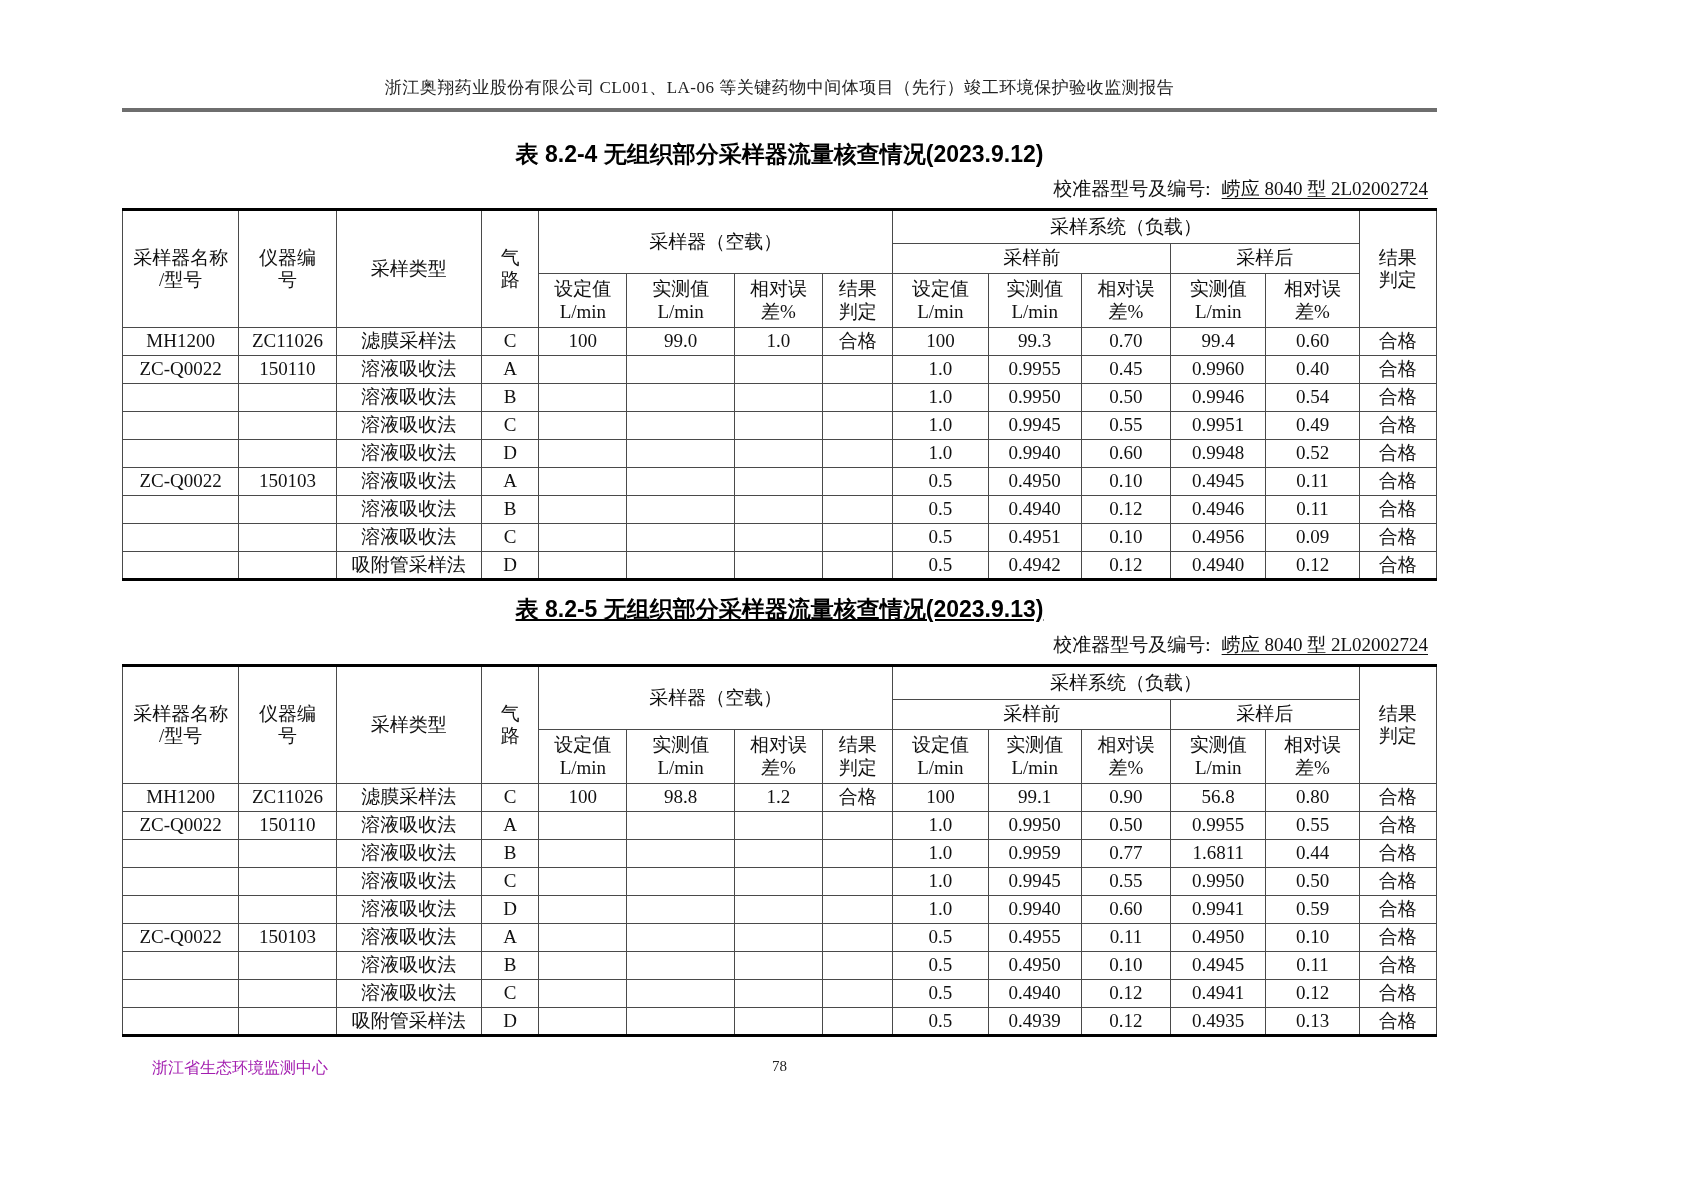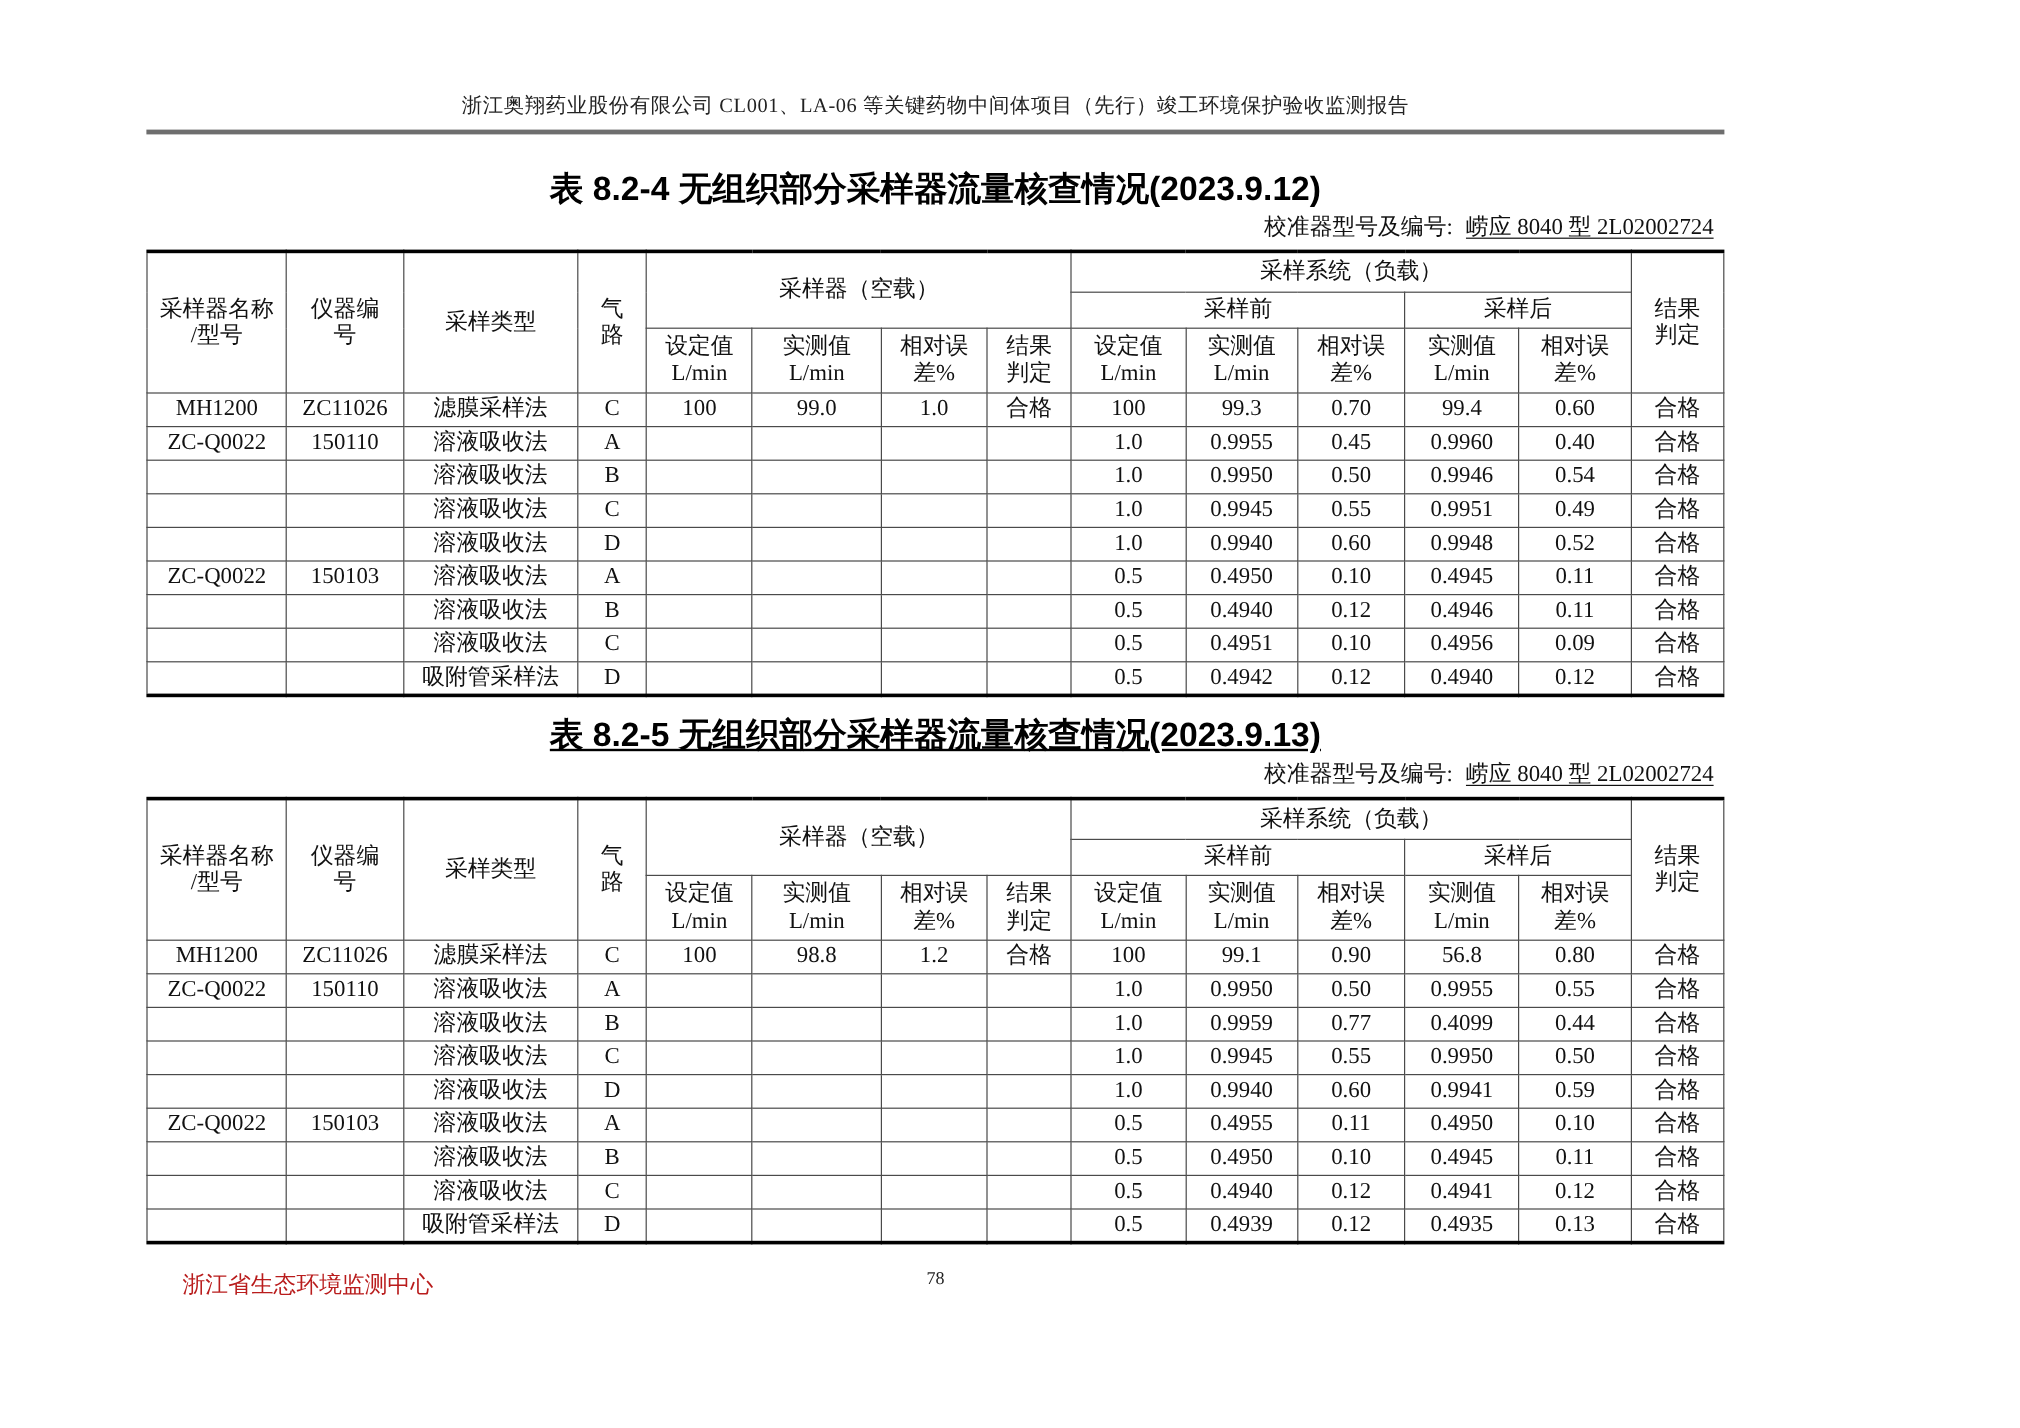--- a/index.html
+++ b/index.html
@@ -18,21 +18,21 @@
   }
   .doc-header-rule{
     position:absolute;top:108px;left:122px;width:1315px;height:4px;
     background:#6e6e6e;
   }
 
   .tbl-title{
     position:absolute;left:122px;width:1315px;
     text-align:center;
     font-family:"Liberation Sans","DejaVu Sans",sans-serif;
-    font-weight:bold;font-size:28px;color:#000;
+    font-weight:bold;font-size:23px;color:#000;
   }
   .calibrator-line{
     position:absolute;right:246px;
     font-size:19px;color:#111;white-space:nowrap;
   }
   .calibrator-line .cal-value{text-decoration:underline;text-underline-offset:3px;padding-left:11px;}
 
   .flow-table{
     position:absolute;left:122px;
     width:1315px;table-layout:fixed;
@@ -49,21 +49,21 @@
     white-space:pre-line;line-height:1.18;
   }
   .flow-table thead tr.hr1{height:34px;}
   .flow-table thead tr.hr2{height:30px;}
   .flow-table thead tr.hr3{height:54px;}
   .flow-table tbody tr{height:28px;}
   .flow-table tbody td{white-space:nowrap;}
 
   .doc-footer-org{
     position:absolute;top:1058px;left:152px;
-    font-size:19px;color:#b91c1c;
+    font-size:16px;color:#a21caf;
   }
   .doc-footer-page{
     position:absolute;top:1058px;left:122px;width:1315px;
     text-align:center;font-size:15px;color:#222;
   }
 </style>
 </head>
 <body>
 
 <div class="page">
@@ -377,21 +377,21 @@
           <td></td>
           <td>溶液吸收法</td>
           <td>B</td>
           <td></td>
           <td></td>
           <td></td>
           <td></td>
           <td>1.0</td>
           <td>0.9959</td>
           <td>0.77</td>
-          <td>0.4099</td>
+          <td>1.6811</td>
           <td>0.44</td>
           <td>合格</td>
         </tr>
         <tr>
           <td></td>
           <td></td>
           <td>溶液吸收法</td>
           <td>C</td>
           <td></td>
           <td></td>

